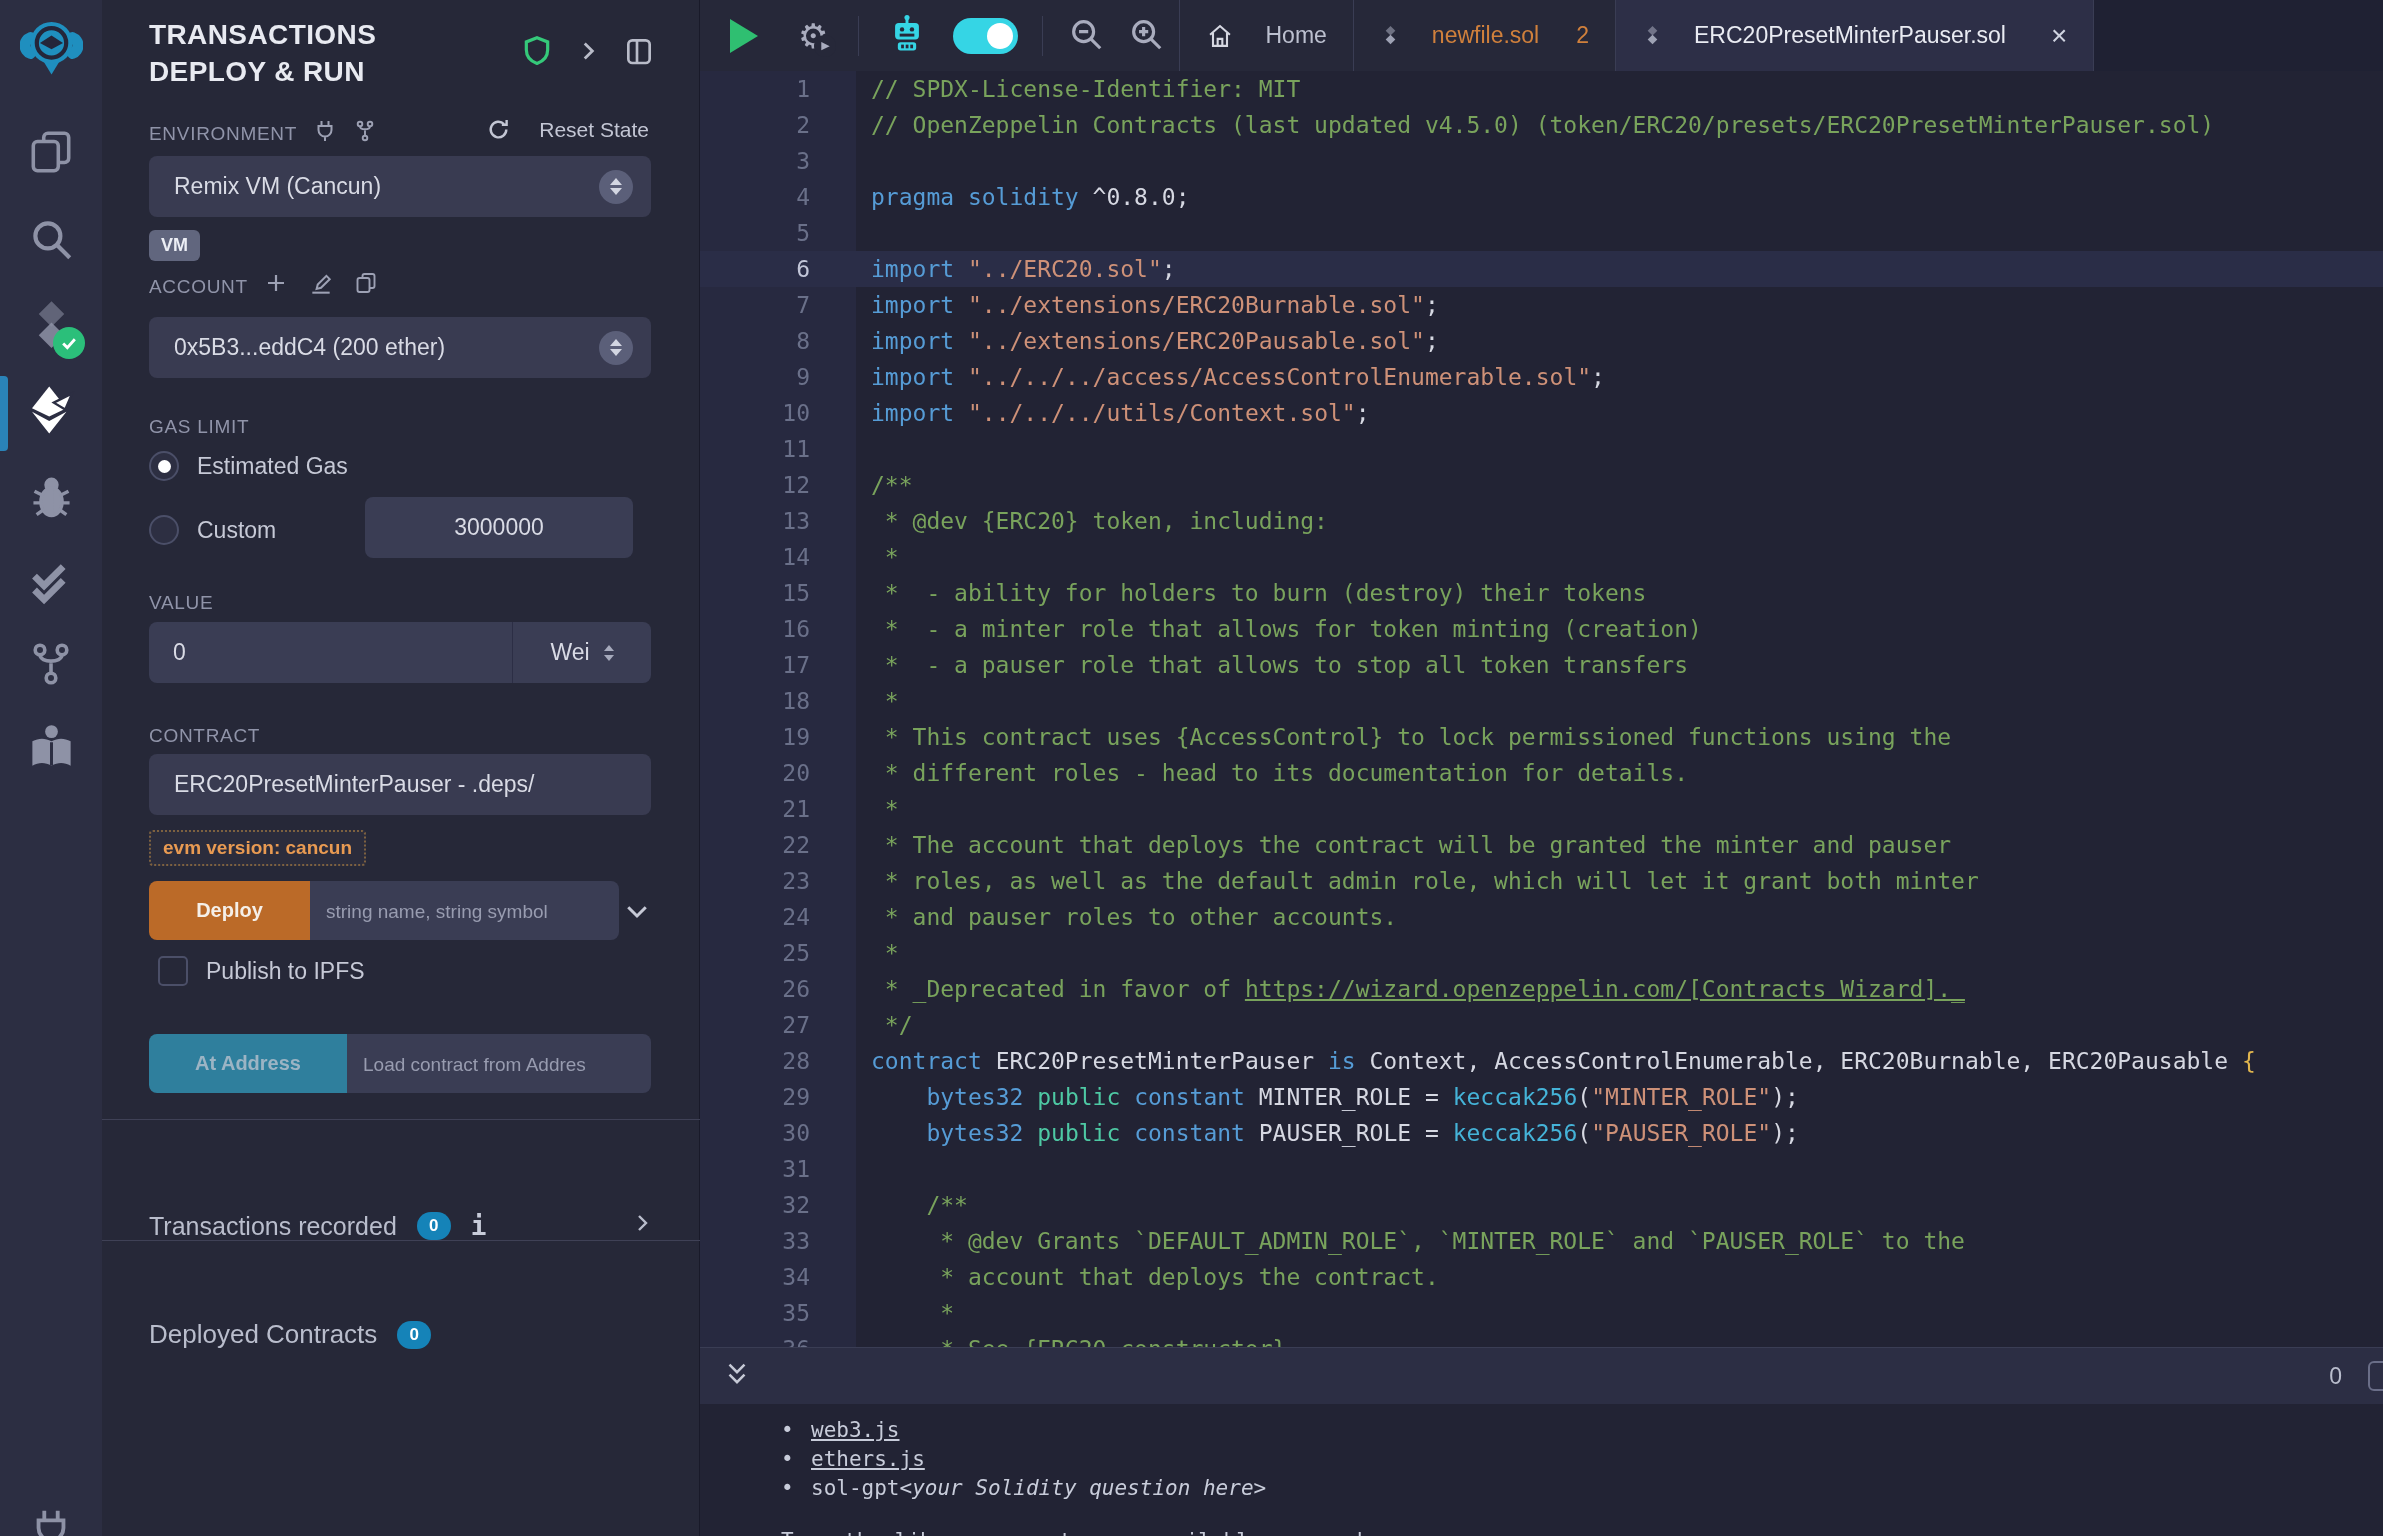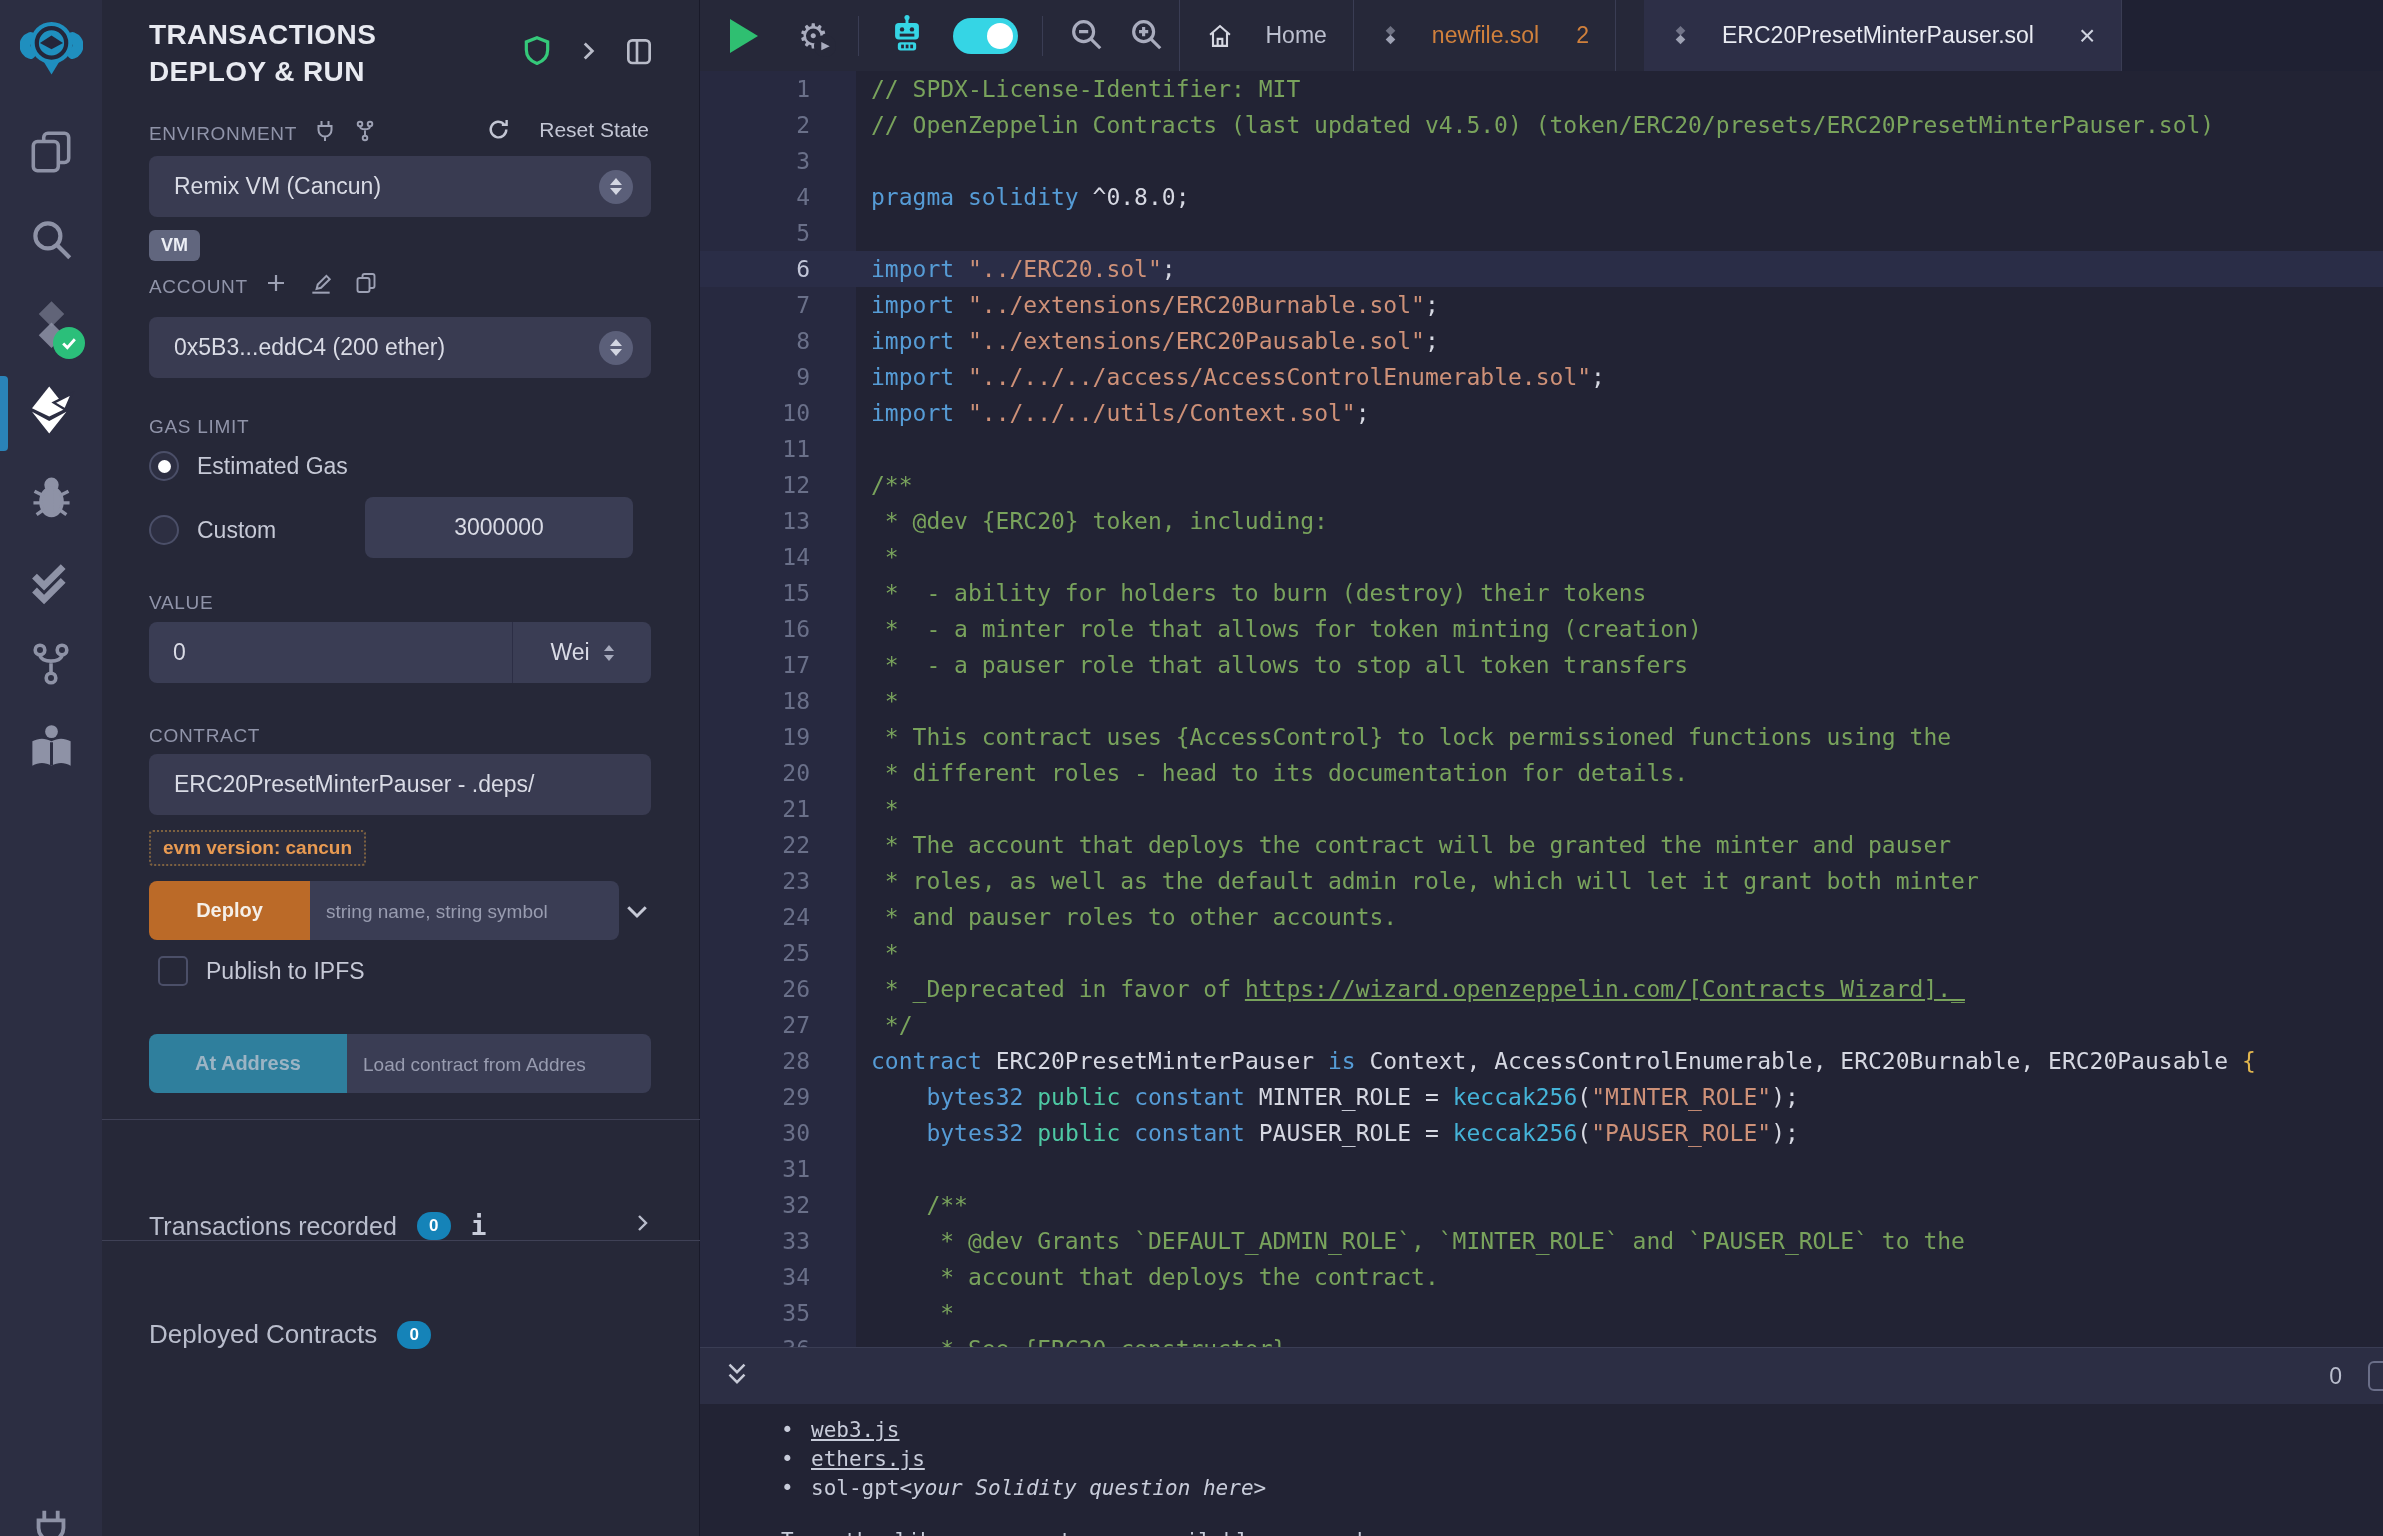--- a/index.html
+++ b/index.html
@@ -66,21 +66,21 @@
   .tb-sep { width:1px; height:40px; background:#3a3d54; align-self:center; }
   .play-btn { width:0; height:0; border-top:17px solid transparent; border-bottom:17px solid transparent; border-left:28px solid #2fbf71; cursor:pointer; }
   .gear { position:relative; font-size:34px; color:#a9acbe; line-height:1; cursor:pointer; font-family:"DejaVu Sans",sans-serif; }
   .gear-play { position:absolute; right:-8px; bottom:-4px; width:22px; height:22px; border-radius:50%; background:#262839; color:#a9acbe; font-size:11px; display:flex; align-items:center; justify-content:center; font-family:"DejaVu Sans",sans-serif; }
   .toggle { width:65px; height:36px; border-radius:18px; background:#35d5e5; position:relative; cursor:pointer; }
   .toggle .knob { position:absolute; right:5px; top:5px; width:26px; height:26px; border-radius:50%; background:#ffffff; }
   .tabs { display:flex; align-items:stretch; margin-left:14px; flex:1; min-width:0; }
   .tab { display:flex; align-items:center; gap:31px; padding:0 26px; border-right:1px solid #3a3d54; font-size:23px; color:#bcc0cf; cursor:pointer; white-space:nowrap; }
   .tab:first-child { border-left:1px solid #3a3d54; }
   .tab.mod { color:#d0803c; }
-  .tab.active { background:#2d2f47; color:#e9ebf2;margin-left:28px; }
+  .tab.active { background:#2d2f47; color:#e9ebf2; }
   .tab .badge2 { color:#d0803c; margin-left:6px; }
   .tab .close { margin-left:14px; font-size:28px; color:#cfd3e0; line-height:1; }
   .tab-filler { flex:1; background:#1f2133; border-left:0; }
 
   
   .editor { position:relative; flex:1; overflow:hidden; background:#222334; cursor:text; }
   .editor::before { content:""; position:absolute; left:0; top:0; bottom:0; width:156px; background:#272940; }
   .codelines { position:relative; }
   .line { display:flex; height:36px; line-height:36px; font-family:"DejaVu Sans Mono",monospace; font-size:23px; white-space:pre; }
   .line.hl { background:#2a2d47; }

